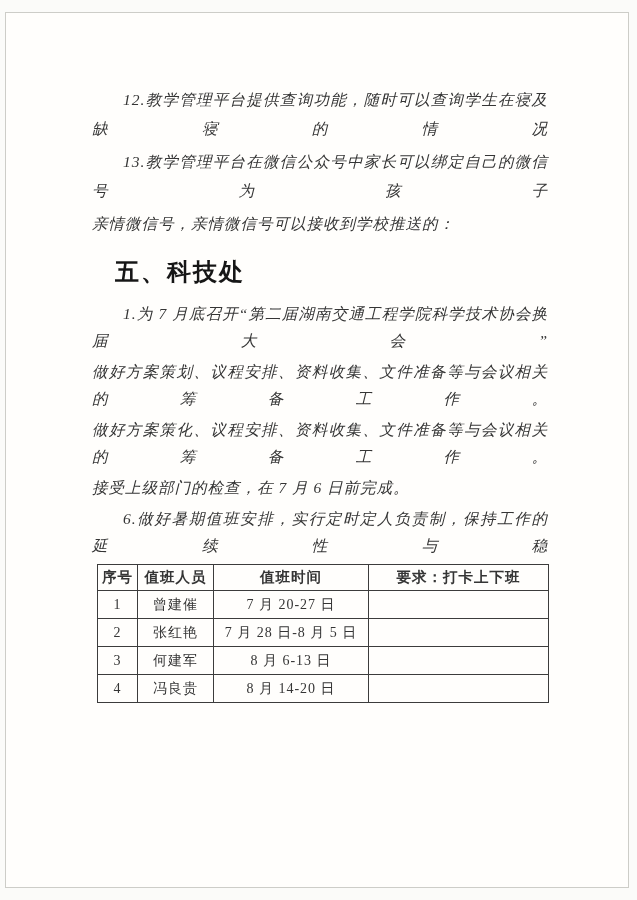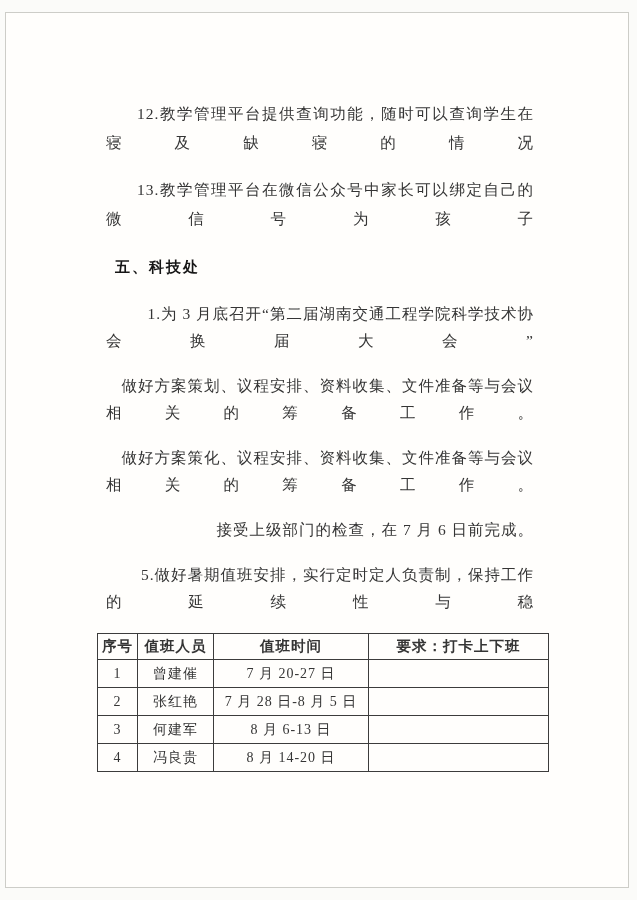--- a/index.html
+++ b/index.html
@@ -26,37 +26,38 @@
     border: 1px solid #cdcdc8;
   }
   .content {
     position: absolute;
     left: 82px;
     top: 68px;
     width: 464px;
     color: #353535;
   }
   .line {
-    margin: 18px;
+    margin: 4px;
     font-size: 15.5px;
     line-height: 29px;
     letter-spacing: 1px;
     white-space: nowrap;
+    font-style: italic;
   }
   .line.indent { text-indent: 31px; }
   .line.fill {
     white-space: normal;
     text-align: justify;
     text-align-last: justify;
   }
-  .line.s5 { line-height: 27px; text-align: right; }
+  .line.s5 { line-height: 27px; }
   .sec-heading {
     margin: 19px 0 13px 27px;
     font-family: "Liberation Sans", "DejaVu Sans", sans-serif;
-    font-size: 15px;
+    font-size: 24px;
     font-weight: bold;
     letter-spacing: 2px;
     color: #161616;
     line-height: 30px;
   }
   table.duty {
     border-collapse: collapse;
     table-layout: fixed;
     width: 452px;
     margin: 5px 0 0 9px;
@@ -85,28 +86,29 @@
 </style>
 </head>
 <body>
 
 <div class="scan-canvas">
   <div class="page">
     <div class="content">
 
       <p class="line indent fill">12.教学管理平台提供查询功能，随时可以查询学生在寝及缺寝的情况</p>
       <p class="line indent fill">13.教学管理平台在微信公众号中家长可以绑定自己的微信号为孩子</p>
+      <p class="line">亲情微信号，亲情微信号可以接收到学校推送的：</p>
 
       <h2 class="sec-heading">五、科技处</h2>
 
-      <p class="line s5 indent fill">1.为 3 月底召开“第二届湖南交通工程学院科学技术协会换届大会”</p>
+      <p class="line s5 indent fill">1.为 7 月底召开“第二届湖南交通工程学院科学技术协会换届大会”</p>
       <p class="line s5 fill">做好方案策划、议程安排、资料收集、文件准备等与会议相关的筹备工作。</p>
       <p class="line s5 fill">做好方案策化、议程安排、资料收集、文件准备等与会议相关的筹备工作。</p>
       <p class="line s5">接受上级部门的检查，在 7 月 6 日前完成。</p>
-      <p class="line s5 indent fill">5.做好暑期值班安排，实行定时定人负责制，保持工作的延续性与稳</p>
+      <p class="line s5 indent fill">6.做好暑期值班安排，实行定时定人负责制，保持工作的延续性与稳</p>
 
       <table class="duty">
         <colgroup>
           <col class="col-no">
             <col class="col-person">
             <col class="col-time">
             <col class="col-req">
         </colgroup>
         <thead>
           <tr>

